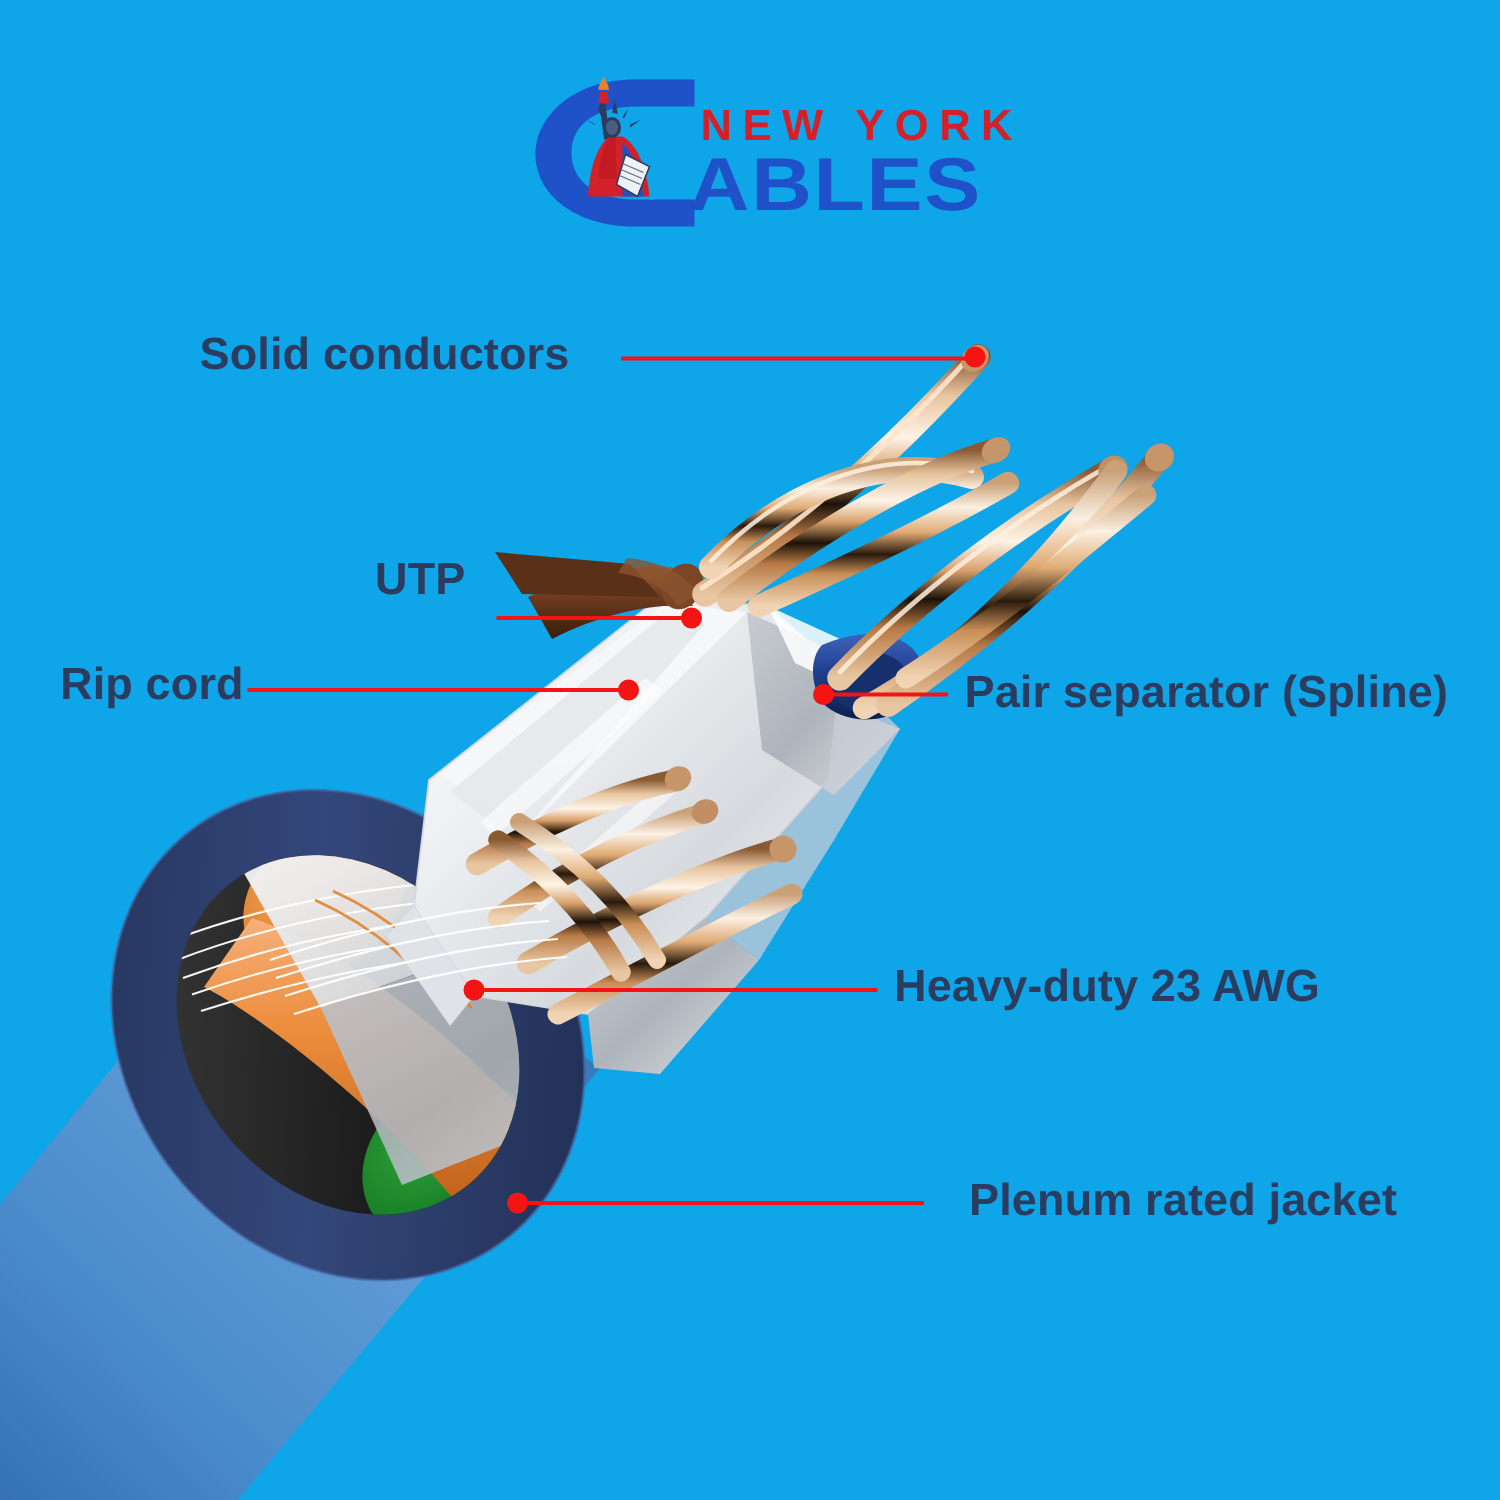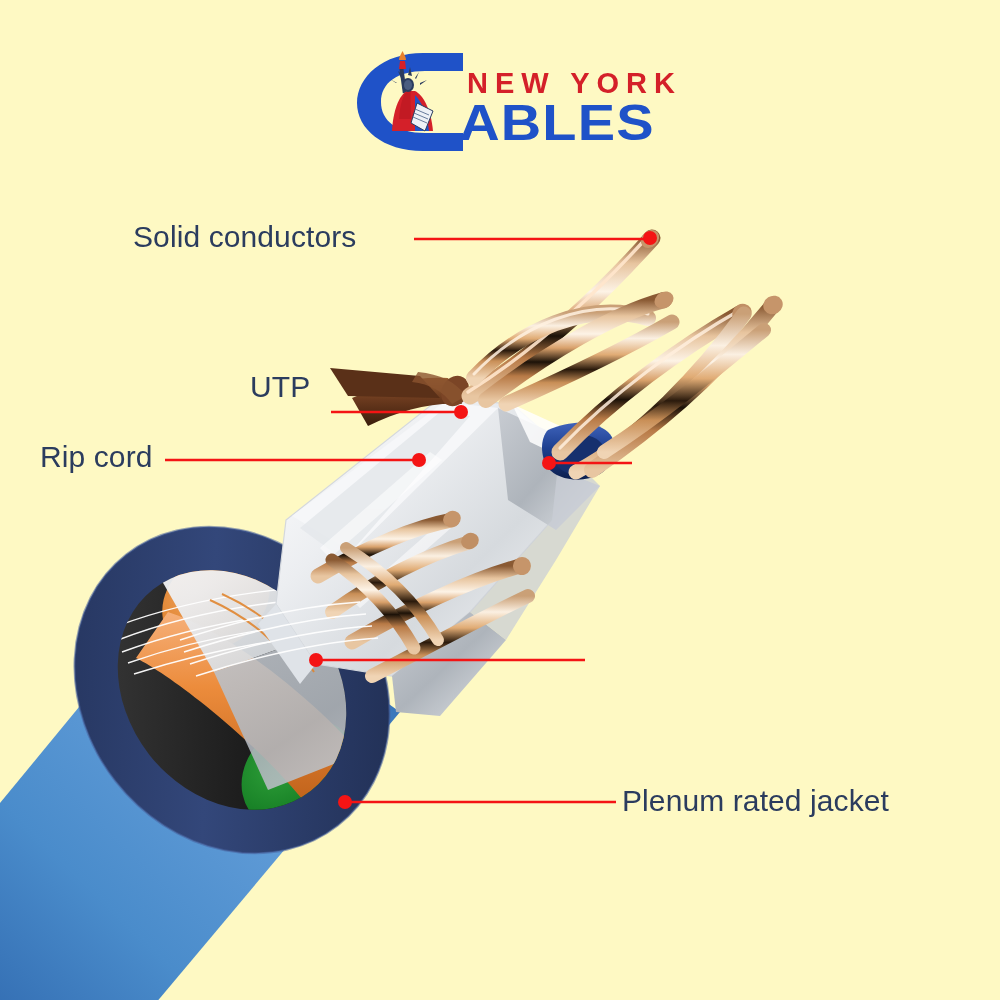--- a/index.html
+++ b/index.html
@@ -8,41 +8,41 @@
     padding: 0;
     background: #ffffff;
   }
   body {
     font-family: "Liberation Sans", sans-serif;
   }
   #stage {
     position: relative;
     width: 1000px;
     height: 1000px;
-    background: #fef9c3;
+    background: #0ea5e9;
     overflow: hidden;
   }
 
   
   #logo {
     position: absolute;
     left: 345px;
     top: 45px;
     width: 330px;
     height: 110px;
   }
   #logo svg { display: block; }
 
   
   .label {
     position: absolute;
     color: #2b3c5e;
     font-family: "Liberation Sans", sans-serif;
     font-size: 30px;
-    font-weight: 400;
+    font-weight: 700;
     white-space: nowrap;
     letter-spacing: 0.1px;
     line-height: 1;
   }
 
   
   #callouts {
     position: absolute;
     left: 0; top: 0;
     width: 1000px; height: 1000px;
@@ -350,17 +350,19 @@
       </g>
     </g>
   </svg>
 
   <div class="label" style="left:133px; top:222px;">Solid conductors</div>
 
   <div class="label" style="left:250px; top:372px;">UTP</div>
 
   <div class="label" style="left:40px; top:442px;text-align:center;">Rip cord</div>
 
-
-
-  <div class="label" style="left:622px; top:786px;">Plenum rated jacket</div>
+  <div class="label" style="left:643px; top:447px;">Pair separator (Spline)</div>
+
+  <div class="label" style="left:596px; top:643px;">Heavy-duty 23 AWG</div>
+
+  <div class="label" style="left:646px; top:786px;">Plenum rated jacket</div>
 
 </div>
 
 </body></html>

